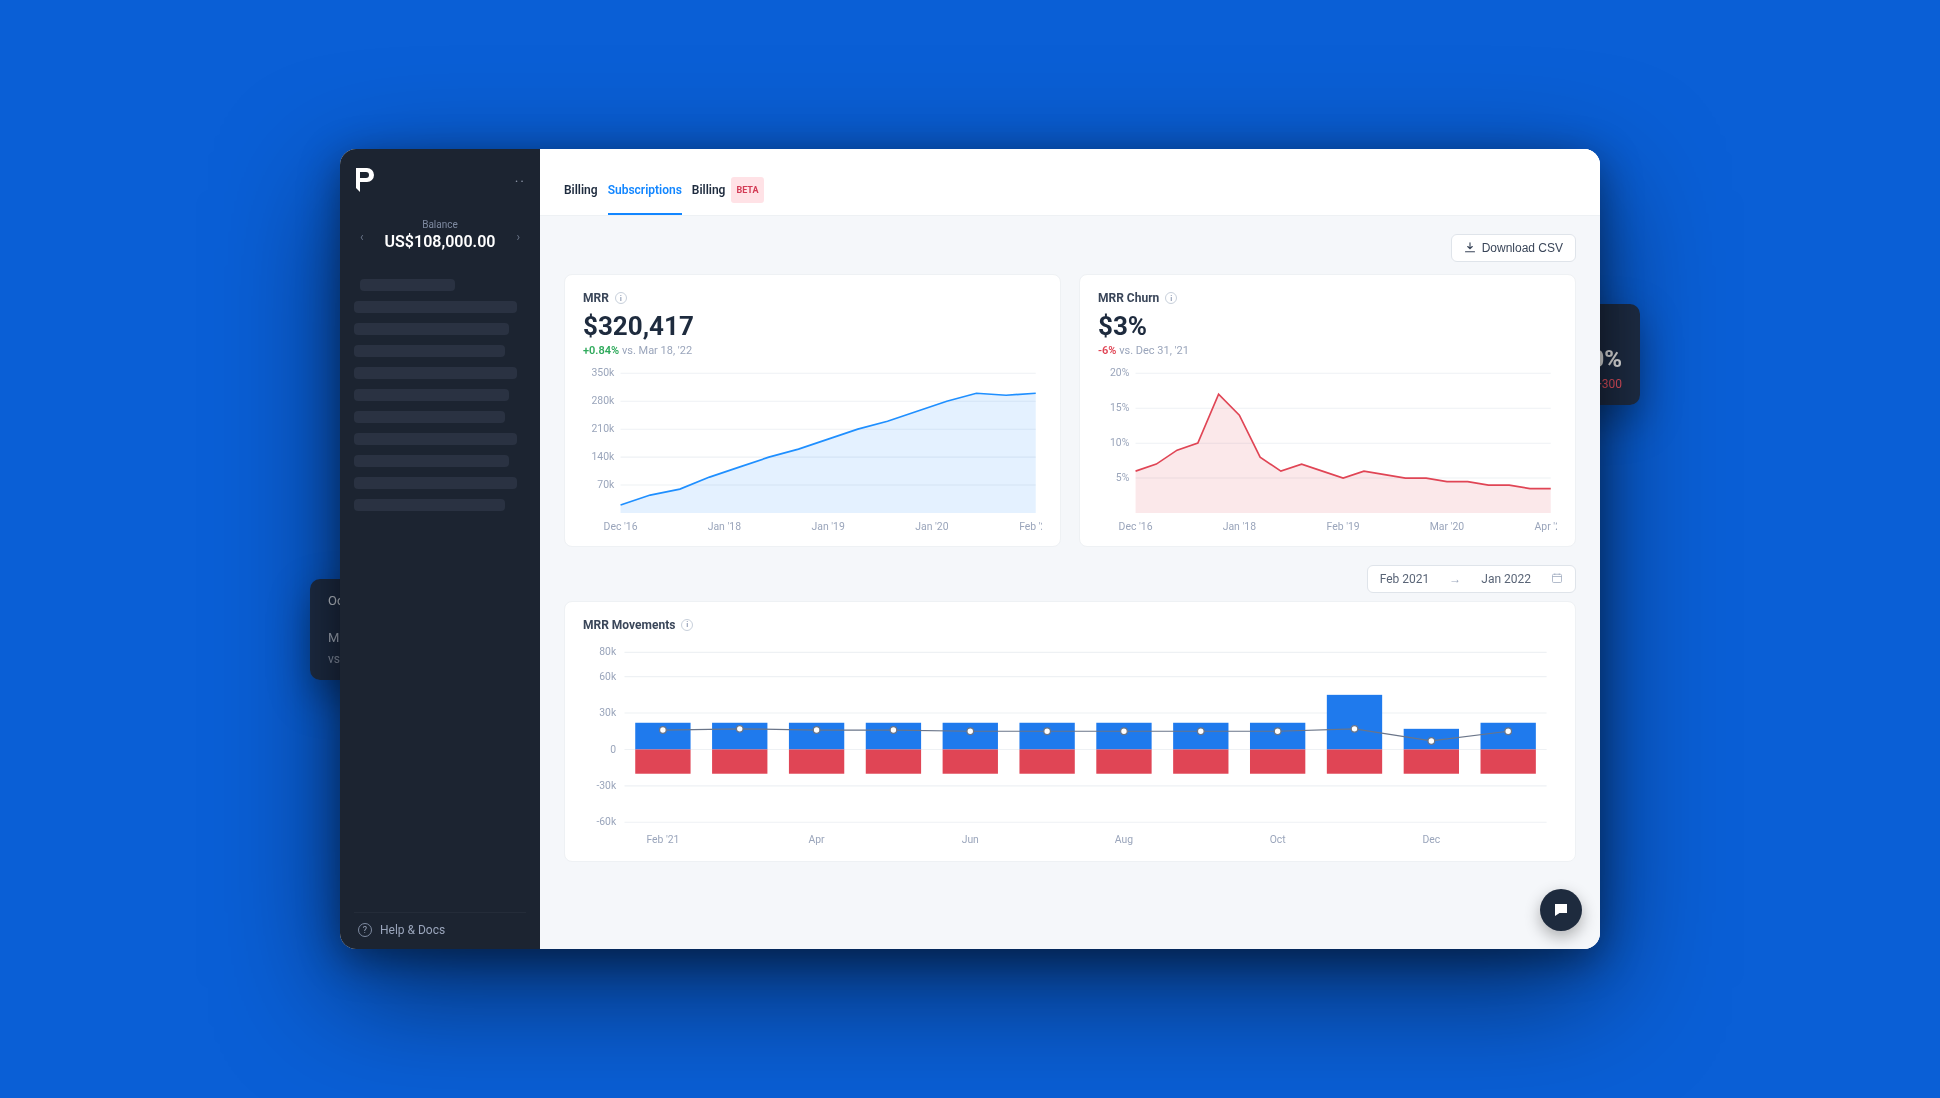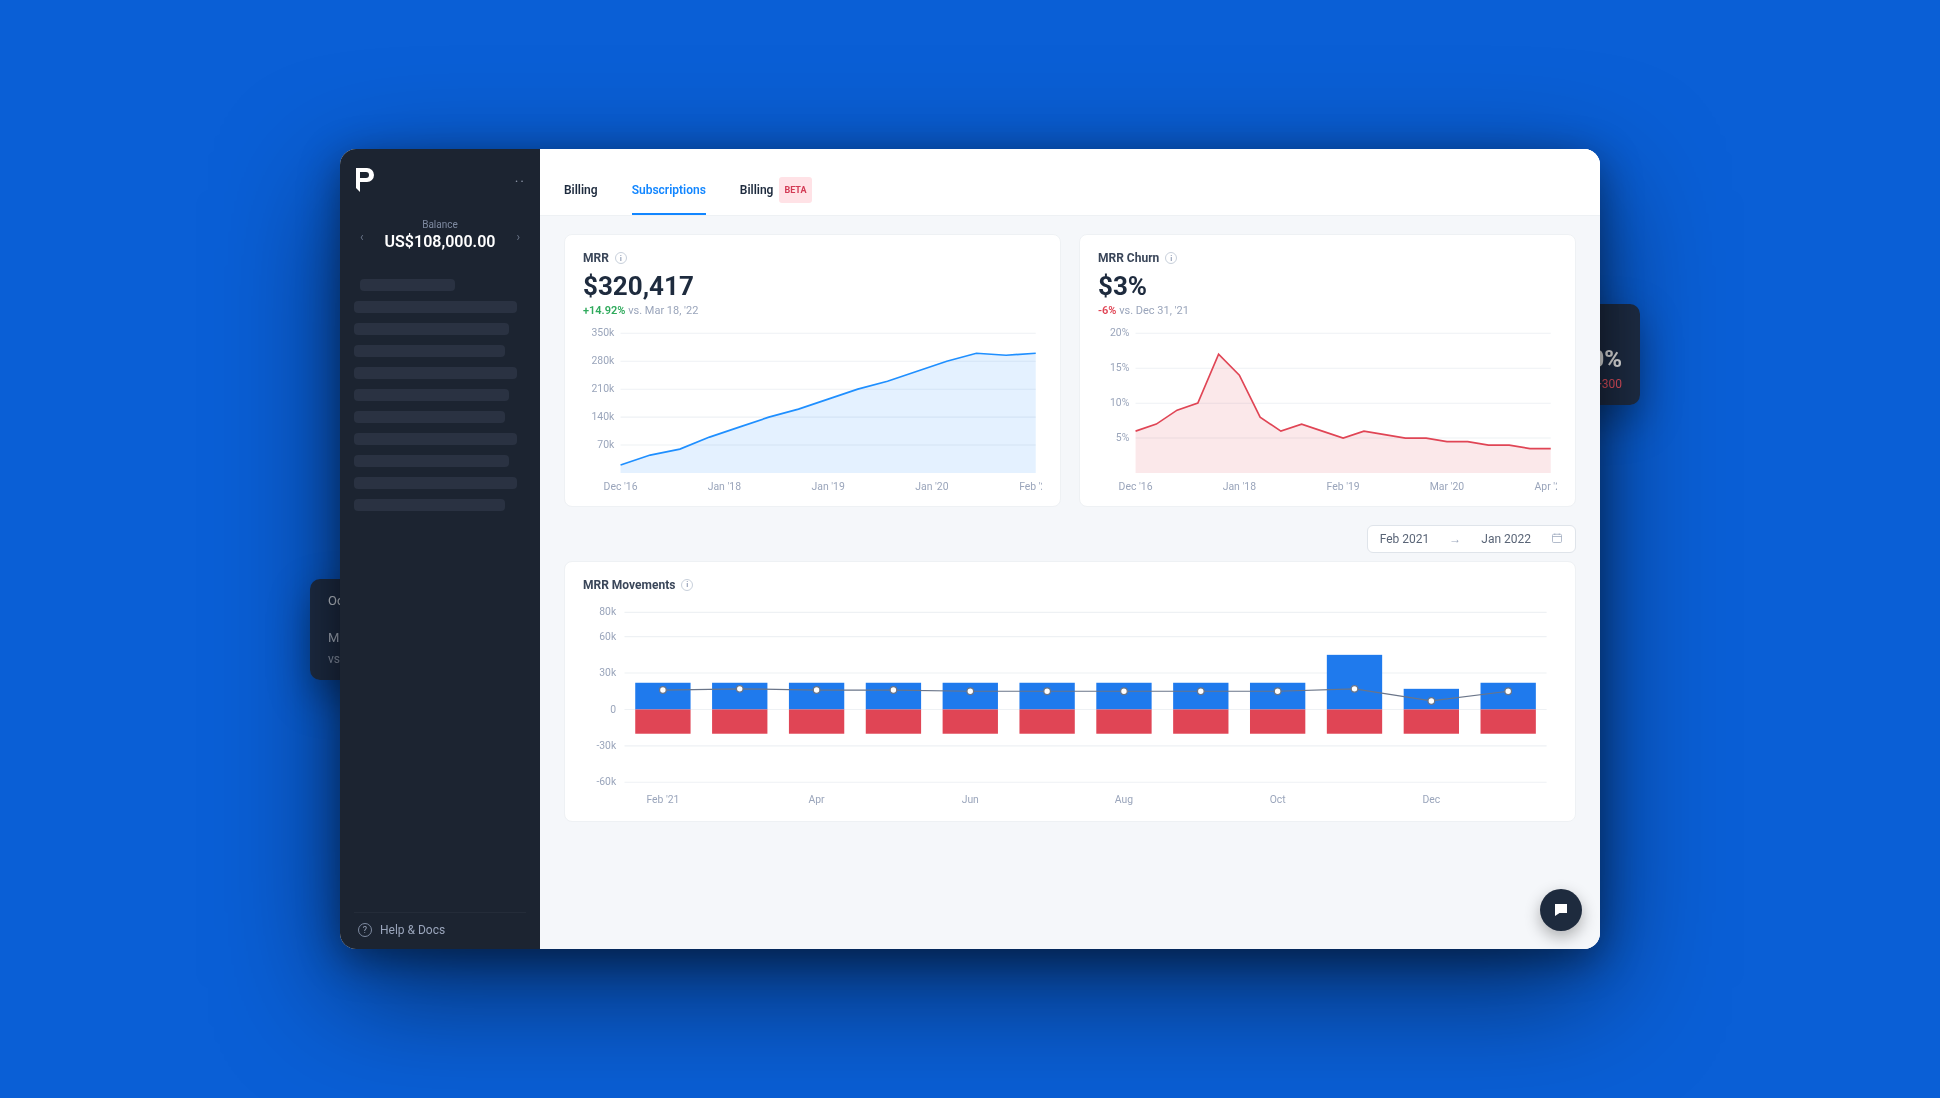--- a/index.html
+++ b/index.html
@@ -31,21 +31,21 @@
   .skel.s2 { width:90%; }
   .skel.s3 { width:95%; }
   .skel.s4 { width:88%; }
   .help { display:flex; align-items:center; gap:8px; font-size:12px; color:#9aa5bb; padding:10px 4px 0; border-top:1px solid rgba(255,255,255,.04); }
   .help .q { width:14px; height:14px; border-radius:50%; border:1px solid #7e8aa0; display:flex; align-items:center; justify-content:center; font-size:9px; }
 
   
   .main { flex:1; background:#f5f7fa; display:flex; flex-direction:column; overflow:hidden; }
   .hdr { background:#fff; padding:14px 24px 0; border-bottom:1px solid #eef1f4; }
   .page-title { font-size:16px; font-weight:700; color:#1e2b3e; }
-  .tabs { display:flex; gap:34px; margin-top:14px; }
+  .tabs { display:flex; gap:10px; margin-top:14px; }
   .tab { font-size:12px; font-weight:600; color:#1e2b3e; padding-bottom:10px; border-bottom:2px solid transparent; cursor:pointer; display:flex; align-items:center; gap:6px; }
   .tab.active { color:#1286ff; border-color:#1286ff; }
   .beta { background:#ffe2e6; color:#d33b55; font-size:9px; font-weight:700; padding:8px 5px; border-radius:3px; }
   .body { flex:1; overflow:auto; padding:18px 24px 24px; position:relative; }
 
   .dl-row { display:flex; justify-content:flex-end; margin-bottom:12px; }
   .btn { background:#fff; border:1px solid #dfe4ea; border-radius:6px; font-size:12px; color:#3a4659; padding:6px 12px; display:flex; align-items:center; gap:6px; cursor:pointer; }
   .btn svg { width:12px; height:12px; }
 
   .cards { display:flex; gap:18px; }
@@ -159,31 +159,39 @@
               <span>Subscriptions</span>
             </div>
           <div class="tab">
             <span>Billing</span>
             <span class="beta">BETA</span>
           </div>
         </div>
       </div>
 
       <div class="body">
+        <div class="dl-row">
+          <button class="btn">
+            <svg viewBox="0 0 16 16">
+                <path d="M8 1v8M5 6l3 3 3-3M2 13h12" stroke="#3a4659" stroke-width="1.5" fill="none" stroke-linecap="round"></path>
+              </svg>
+            <span>Download CSV</span>
+          </button>
+        </div>
 
         <div class="cards">
 
           <div class="card">
             <div class="c-title">
               <span>MRR</span>
               <span class="info">i</span>
             </div>
             <div class="c-value">$320,417</div>
             <div class="c-sub">
-              <span class="pos">+14.92%</span>
+              <span class="pos">+0.84%</span>
               <span>vs. Mar 18, '22</span>
             </div>
             <div class="chart" id="chart-mrr">
                 <svg viewBox="0 0 440 160">
                   <line x1="36" x2="434" y1="113.2" y2="113.2" stroke="#eef1f4"></line>
                   <text x="30" y="116.2" text-anchor="end" class="tick">70k</text>
                   <line x1="36" x2="434" y1="86.39999999999999" y2="86.39999999999999" stroke="#eef1f4"></line>
                   <text x="30" y="89.39999999999999" text-anchor="end" class="tick">140k</text>
                   <line x1="36" x2="434" y1="59.6" y2="59.6" stroke="#eef1f4"></line>
                   <text x="30" y="62.6" text-anchor="end" class="tick">210k</text>

